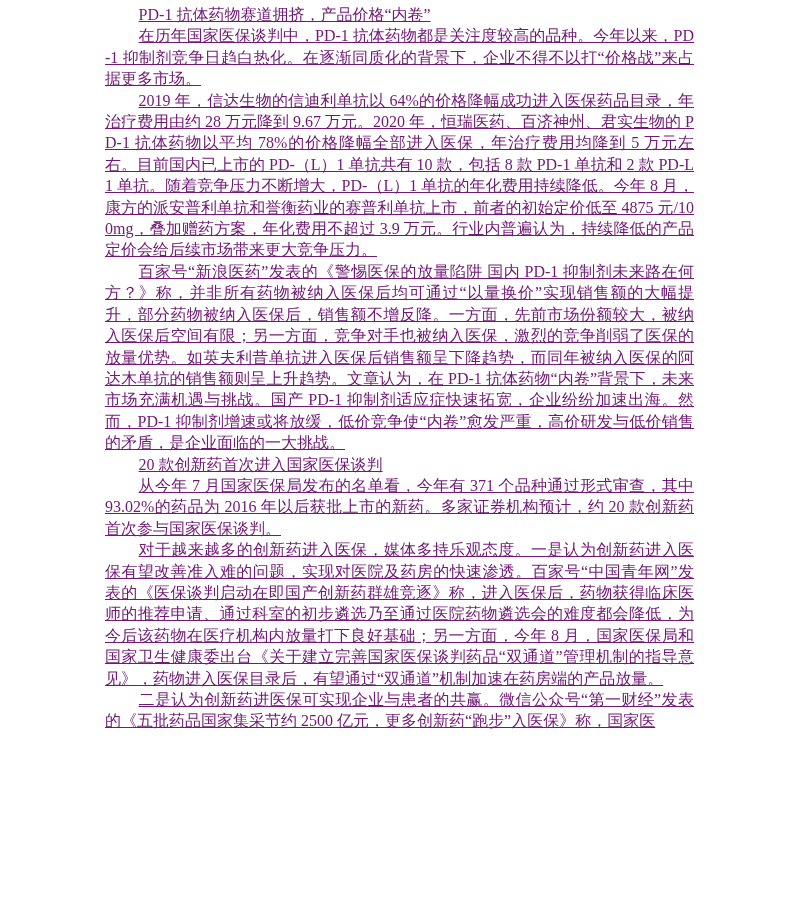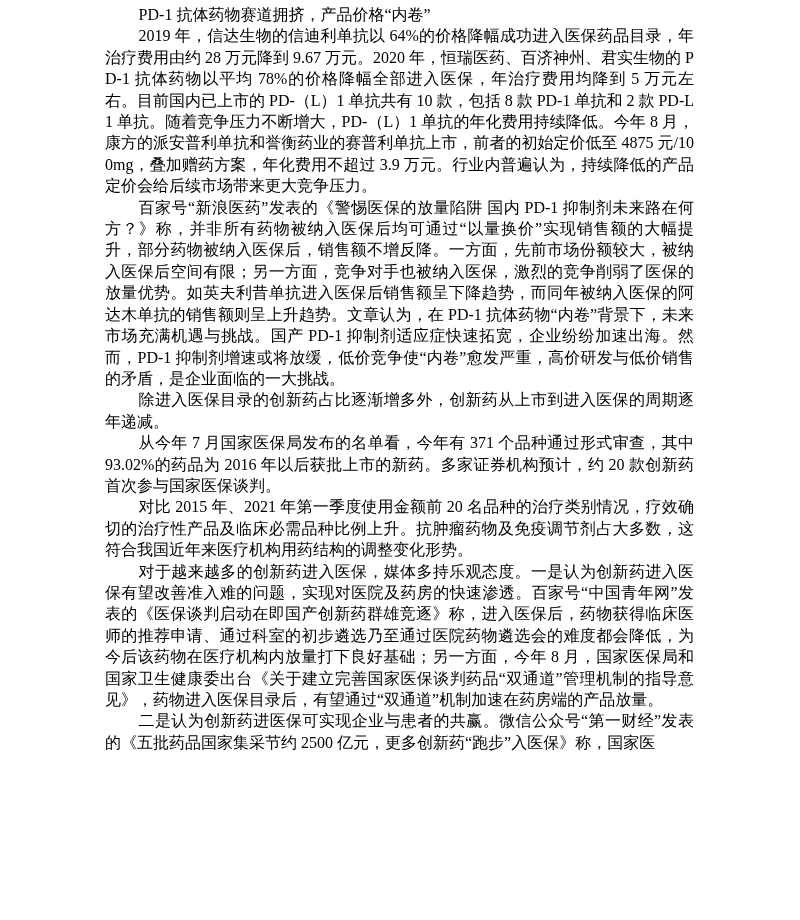--- a/index.html
+++ b/index.html
@@ -33,23 +33,23 @@
     margin: 0;
     padding: 0;
     text-indent: 2.1em;
     word-break: break-all;
   }
 </style>
 </head>
 <body>
 
 <div class="page">
-  <div class="article" style="color: #000000;">
+  <div class="article" style="color: #701a75; text-decoration: underline;">
       <p class="para subheading">PD-1 抗体药物赛道拥挤，产品价格“内卷”</p>
+      <p class="para body">在历年国家医保谈判中，PD-1 抗体药物都是关注度较高的品种。今年以来，PD-1 抑制剂竞争日趋白热化。在逐渐同质化的背景下，企业不得不以打“价格战”来占据更多市场。</p>
       <p class="para body">2019 年，信达生物的信迪利单抗以 64%的价格降幅成功进入医保药品目录，年治疗费用由约 28 万元降到 9.67 万元。2020 年，恒瑞医药、百济神州、君实生物的 PD-1 抗体药物以平均 78%的价格降幅全部进入医保，年治疗费用均降到 5 万元左右。目前国内已上市的 PD-（L）1 单抗共有 10 款，包括 8 款 PD-1 单抗和 2 款 PD-L1 单抗。随着竞争压力不断增大，PD-（L）1 单抗的年化费用持续降低。今年 8 月，康方的派安普利单抗和誉衡药业的赛普利单抗上市，前者的初始定价低至 4875 元/100mg，叠加赠药方案，年化费用不超过 3.9 万元。行业内普遍认为，持续降低的产品定价会给后续市场带来更大竞争压力。</p>
       <p class="para body">百家号“新浪医药”发表的《警惕医保的放量陷阱 国内 PD-1 抑制剂未来路在何方？》称，并非所有药物被纳入医保后均可通过“以量换价”实现销售额的大幅提升，部分药物被纳入医保后，销售额不增反降。一方面，先前市场份额较大，被纳入医保后空间有限；另一方面，竞争对手也被纳入医保，激烈的竞争削弱了医保的放量优势。如英夫利昔单抗进入医保后销售额呈下降趋势，而同年被纳入医保的阿达木单抗的销售额则呈上升趋势。文章认为，在 PD-1 抗体药物“内卷”背景下，未来市场充满机遇与挑战。国产 PD-1 抑制剂适应症快速拓宽，企业纷纷加速出海。然而，PD-1 抑制剂增速或将放缓，低价竞争使“内卷”愈发严重，高价研发与低价销售的矛盾，是企业面临的一大挑战。</p>
-      <p class="para body">除进入医保目录的创新药占比逐渐增多外，创新药从上市到进入医保的周期逐年递减。</p>
+      <p class="para subheading">20 款创新药首次进入国家医保谈判</p>
       <p class="para body">从今年 7 月国家医保局发布的名单看，今年有 371 个品种通过形式审查，其中 93.02%的药品为 2016 年以后获批上市的新药。多家证券机构预计，约 20 款创新药首次参与国家医保谈判。</p>
-      <p class="para body">对比 2015 年、2021 年第一季度使用金额前 20 名品种的治疗类别情况，疗效确切的治疗性产品及临床必需品种比例上升。抗肿瘤药物及免疫调节剂占大多数，这符合我国近年来医疗机构用药结构的调整变化形势。</p>
       <p class="para body">对于越来越多的创新药进入医保，媒体多持乐观态度。一是认为创新药进入医保有望改善准入难的问题，实现对医院及药房的快速渗透。百家号“中国青年网”发表的《医保谈判启动在即国产创新药群雄竞逐》称，进入医保后，药物获得临床医师的推荐申请、通过科室的初步遴选乃至通过医院药物遴选会的难度都会降低，为今后该药物在医疗机构内放量打下良好基础；另一方面，今年 8 月，国家医保局和国家卫生健康委出台《关于建立完善国家医保谈判药品“双通道”管理机制的指导意见》，药物进入医保目录后，有望通过“双通道”机制加速在药房端的产品放量。</p>
       <p class="para body">二是认为创新药进医保可实现企业与患者的共赢。微信公众号“第一财经”发表的《五批药品国家集采节约 2500 亿元，更多创新药“跑步”入医保》称，国家医</p>
     </div>
 </div>
 
 </body></html>

